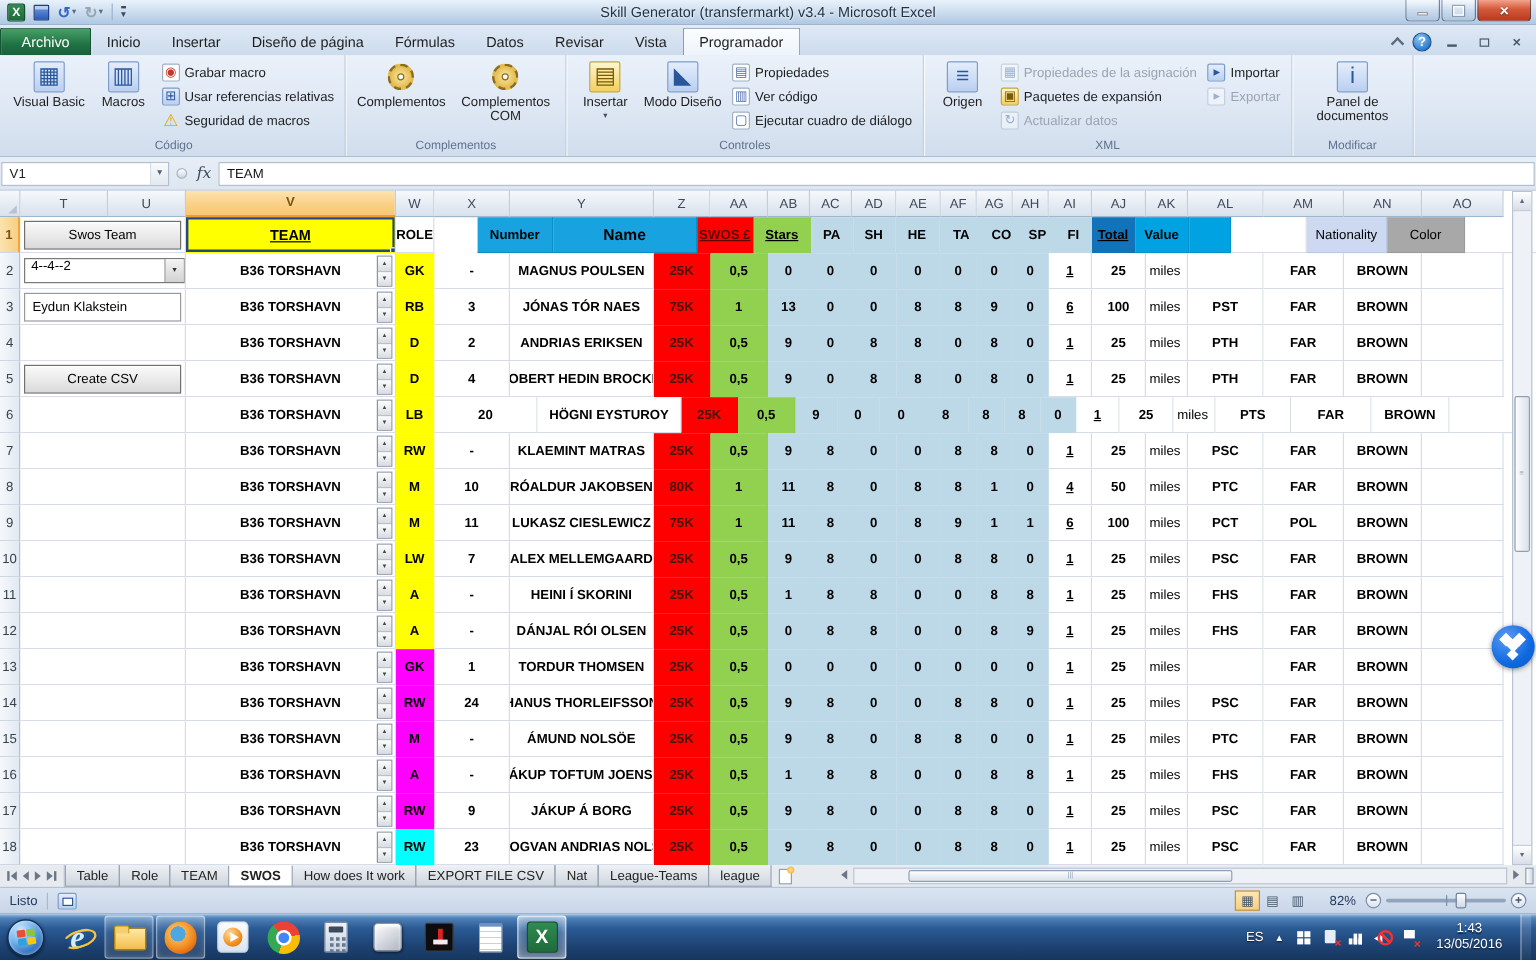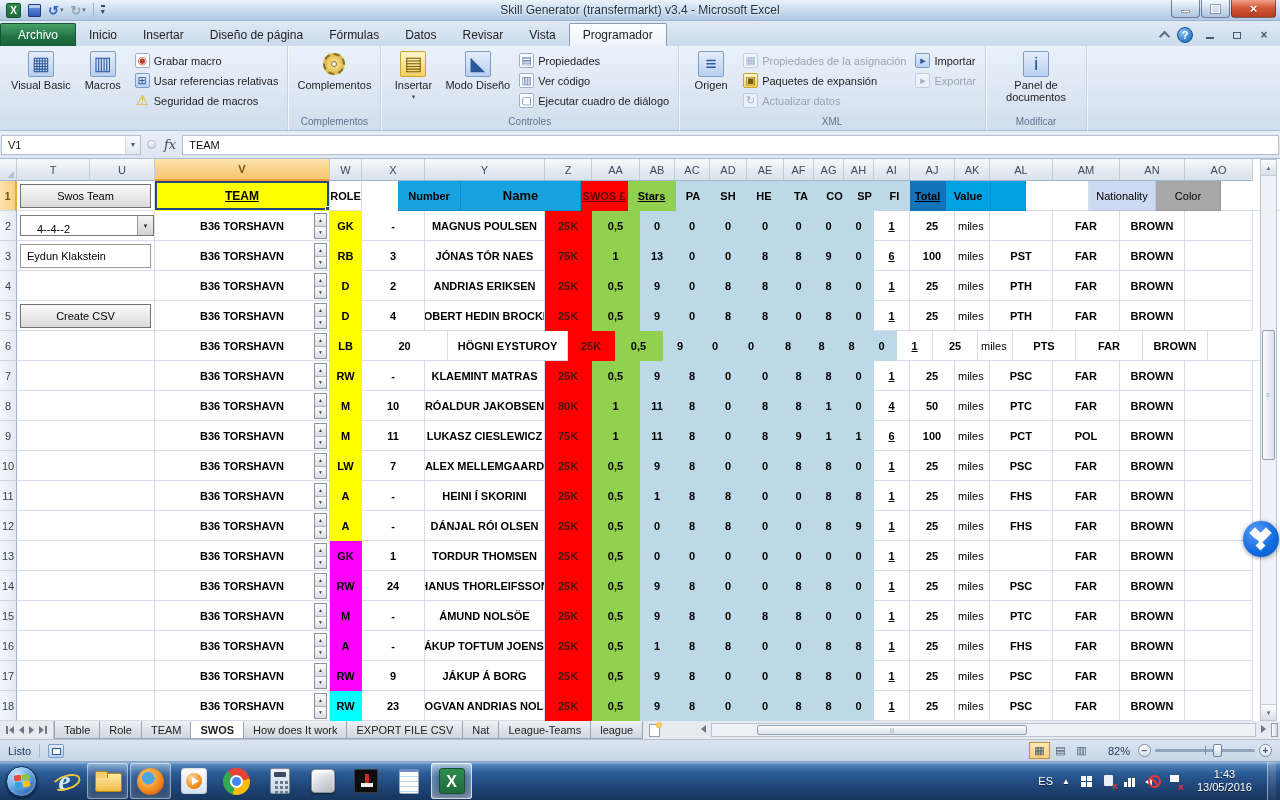--- a/index.html
+++ b/index.html
@@ -104,21 +104,21 @@
   .hdrRed{color:#5a0800;font-weight:bold;}
   .swosv{color:#47130a;font-weight:bold;}
   .miles{justify-content:flex-start;padding-left:3px;font-weight:normal;}
   .selCell{box-shadow:inset 0 0 0 2px #26477e;z-index:4;}
   .fh{position:absolute;right:-1px;bottom:-1px;width:5px;height:5px;background:#26477e;border:1px solid #fff;z-index:6;}
   .vcell{justify-content:center;}
   .spin{position:absolute;right:2px;top:2px;width:13px;height:26px;display:flex;flex-direction:column;border:1px solid #8a94a0;background:#fff;}
   .spin span{flex:1;display:flex;align-items:center;justify-content:center;font-size:5px;color:#444;background:linear-gradient(#fdfdfd,#d8dde3);}
   .spin span:first-child{border-bottom:1px solid #aab2bb;}
   .fbtn{height:24px;width:131px;display:flex;align-items:center;justify-content:center;font-size:11px;background:linear-gradient(#fafafa,#e9e9e9 55%,#d9d9d9);border:1px solid #707070;box-shadow:inset 0 1px 0 #fff;color:#000;}
-  .combo{width:154px;height:21px;background:#fff;border:1px solid #7a7a7a;display:flex;align-items:flex-end;font-size:11px;padding-left:16px;position:relative;}
+  .combo{width:154px;height:21px;background:#fff;border:1px solid #7a7a7a;display:flex;align-items:flex-start;font-size:11px;padding-left:5px;position:relative;}
   .cbtn{position:absolute;right:0;top:0;bottom:0;width:16px;background:linear-gradient(#f4f4f4,#d2d2d2);border-left:1px solid #9a9a9a;display:flex;align-items:center;justify-content:center;font-size:6px;color:#333;}
   .tinput{width:131px;height:24px;background:#fff;border:1px solid #9a9a9a;display:flex;align-items:center;padding-left:6px;font-size:11px;}
 
   
   #vscroll{position:absolute;top:0;right:3px;width:17px;height:562px;background:#eef2f7;border:1px solid #b9c4d2;z-index:10;}
   .varr{height:16px;background:linear-gradient(#fefefe,#d7dee8);display:flex;align-items:center;justify-content:center;font-size:6px;color:#5a6b80;border-bottom:1px solid #c5cfdb;}
   .varr.dn{position:absolute;bottom:0;left:0;right:0;border-top:1px solid #c5cfdb;border-bottom:none;}
   #vthumb{position:absolute;left:1px;right:1px;top:170px;height:130px;background:linear-gradient(90deg,#fdfdfd,#d9e1ea);border:1px solid #8fa0b5;border-radius:2px;display:flex;align-items:center;justify-content:center;font-size:6px;color:#8fa0b5;letter-spacing:1px;}
 
   
@@ -298,28 +298,35 @@
               <div class="rsm">
                 <span class="ricS icB">⊞</span>
                 <span>Usar referencias relativas</span>
               </div>
               <div class="rsm">
                 <span class="ricS icP warn">⚠</span>
                 <span>Seguridad de macros</span>
               </div>
             </div>
           </div>
+          <div class="rgl">Código</div>
         </div>
         <div class="rgroup">
           <div class="rgc">
             <div class="rbig">
               <span class="ric gear">
                 <span class="gearin"></span>
               </span>
               <div class="rbl">Complementos</div>
+            </div>
+            <div class="rbig">
+              <span class="ric gearS2 gear">
+                <span class="gearin"></span>
+              </span>
+              <div class="rbl">Complementos COM</div>
             </div>
           </div>
           <div class="rgl">Complementos</div>
         </div>
         <div class="rgroup">
           <div class="rgc">
             <div class="rbig">
               <span class="ric icY">▤</span>
               <div class="rbl">Insertar</div>
               <span class="mcar">▾</span>

